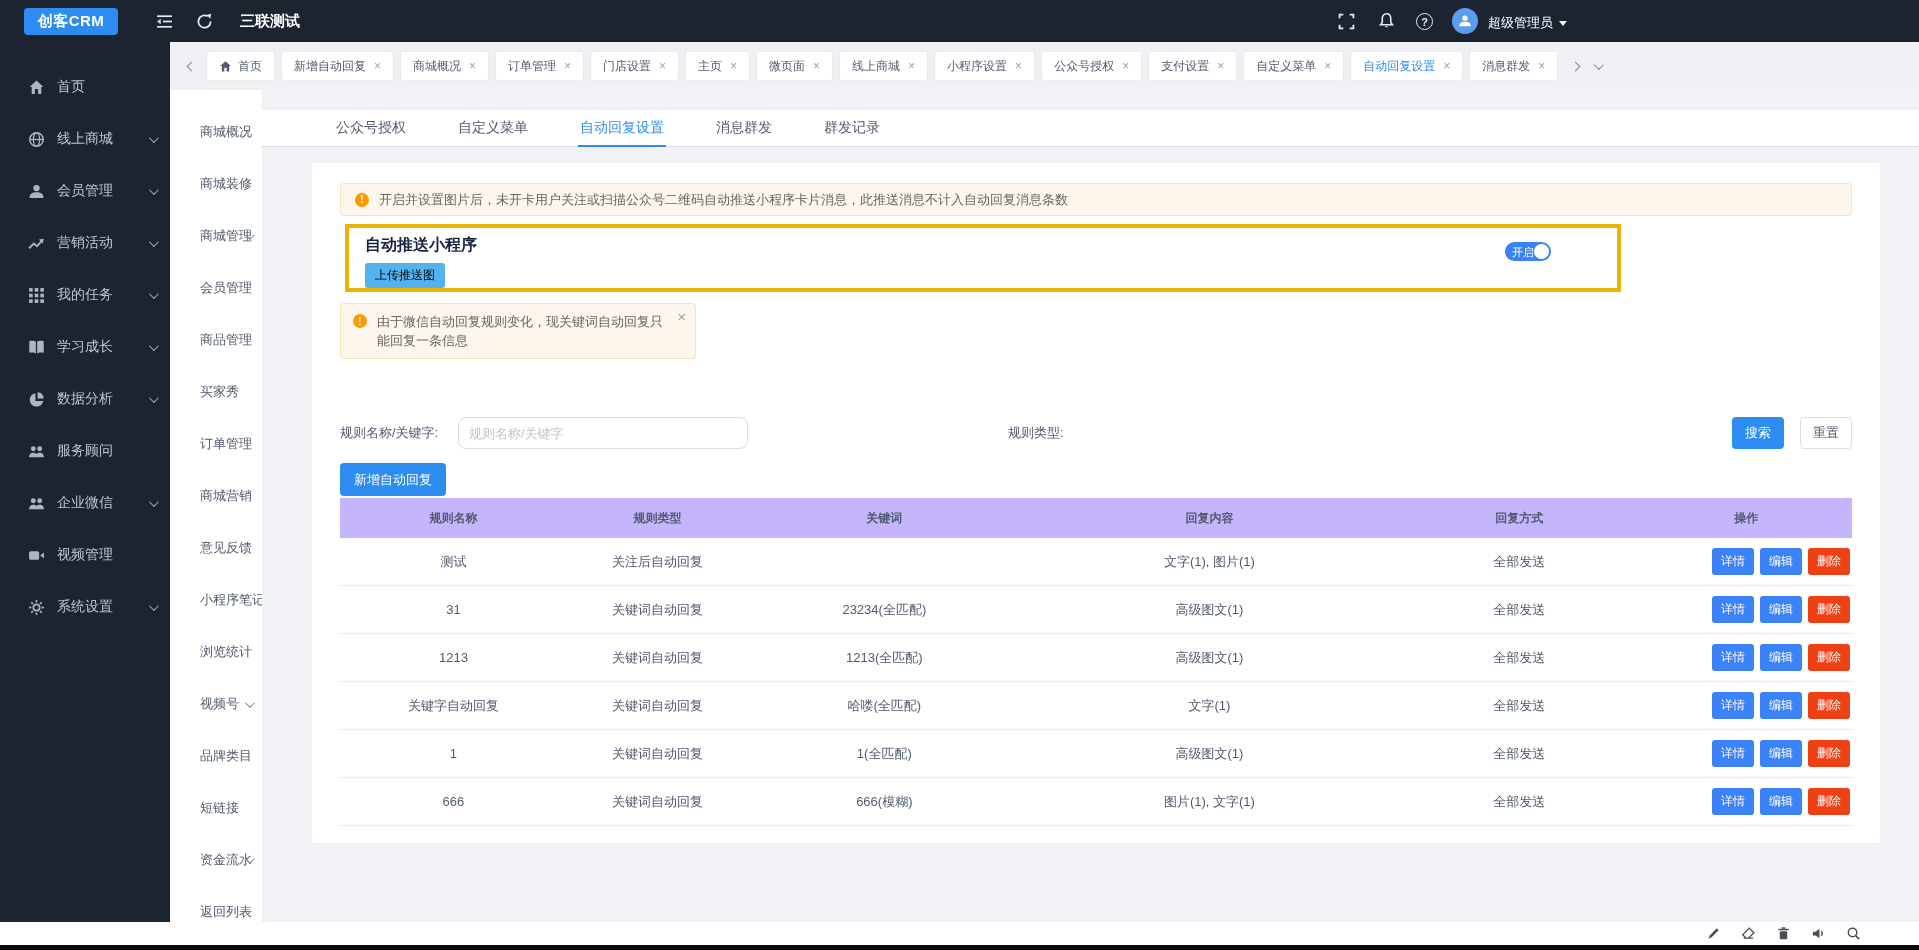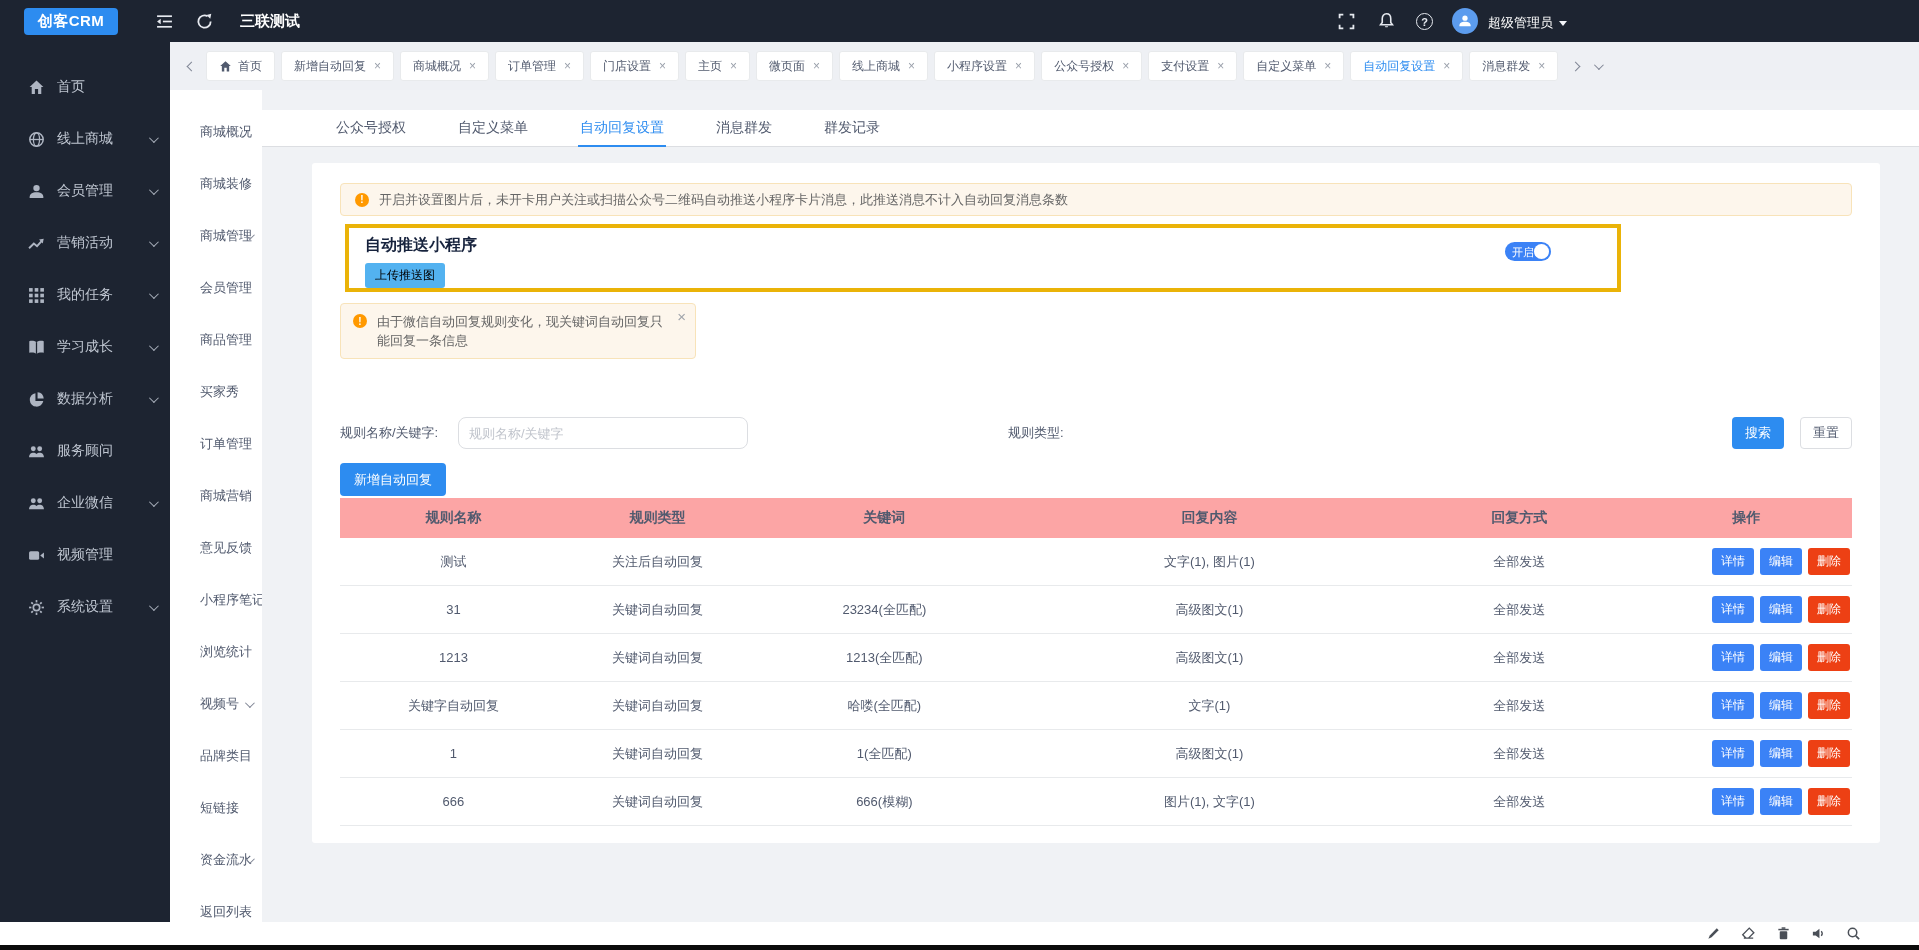--- a/index.html
+++ b/index.html
@@ -77,21 +77,21 @@
   .btn { border:none; border-radius:4px; font-size:13px; cursor:pointer; font-family:inherit; }
   .btn-primary { background:#2d8cf0; color:#fff; }
   .btn-plain { background:#fff; color:#515a6e; border:1px solid #dcdee2; }
   .search-btn { position:absolute; right:96px; top:0; width:52px; height:32px; }
   .reset-btn  { position:absolute; right:28px; top:0; width:52px; height:32px; }
 
   .add-btn { position:absolute; left:28px; top:300px; height:33px; padding:0 14px; }
 
   .table { position:absolute; left:28px; top:335px; width:1512px; }
   .tr { display:flex; align-items:center; }
-  .thead { height:40px; background:#fca5a5; font-weight:700; color:#515a6e; font-size:14px;font-family:Liberation Mono, monospace; }
+  .thead { height:40px; background:#c4b5fd; font-weight:700; color:#515a6e; font-size:12px;font-family:Liberation Mono, monospace; }
   .trow { height:48px; border-bottom:1px solid #e8eaec; font-size:13px; color:#515a6e; background:#fff; }
   .td,.th { text-align:center; overflow:visible; white-space:nowrap; }
   .c1{width:15%}.c2{width:12%}.c3{width:18%}.c4{width:25%}.c5{width:16%}.c6{width:14%}
   .c6.acts { display:flex; justify-content:flex-end; gap:6px; padding-right:2px; }
   .abtn { border:none; border-radius:3px; color:#fff; font-size:12px; padding:5px 9px; cursor:pointer; font-family:inherit; }
   .abtn.blue { background:#3b82f6; }
   .abtn.red  { background:#ed4014; }
 
   
   .statusbar { position:absolute; left:0; top:922px; width:1919px; height:23px; background:#fff; display:flex; align-items:center; justify-content:flex-end; gap:20px; padding-right:58px; }

